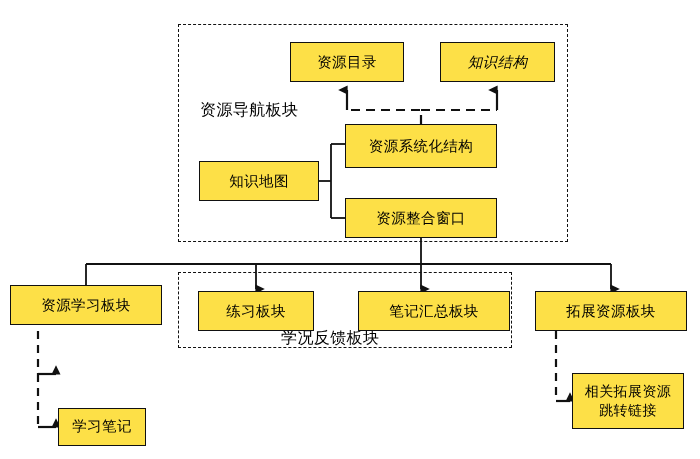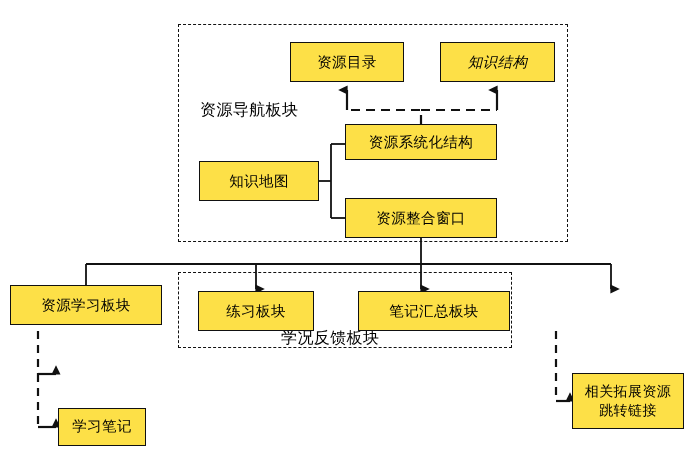--- a/index.html
+++ b/index.html
@@ -132,32 +132,33 @@
   <div class="group" style="left:178px; top:24px; width:390px; height:218px;"></div>
   <div class="group-label" style="left:200px; top:100px;">资源导航板块</div>
 
   <div class="group" style="left:178px; top:272px; width:334px; height:76px;"></div>
   <div class="group-label" style="left:281px; top:328px;">学况反馈板块</div>
 
   <div class="node" style="left:290px; top:42px; width:114px; height:40px;">资源目录</div>
 
   <div class="node" style="left:440px; top:42px; width:115px; height:40px;font-style:italic;">知识结构</div>
 
-  <div class="node" style="left:345px; top:124px; width:152px; height:36px;">资源系统化结构</div>
+  <div class="node" style="left:345px; top:124px; width:152px; height:44px;">资源系统化结构</div>
 
   <div class="node" style="left:199px; top:161px; width:120px; height:40px;">知识地图</div>
 
   <div class="node" style="left:345px; top:198px; width:152px; height:40px;">资源整合窗口</div>
 
   <div class="node" style="left:10px; top:285px; width:152px; height:40px;">资源学习板块</div>
 
   <div class="node" style="left:198px; top:291px; width:116px; height:40px;">练习板块</div>
 
   <div class="node" style="left:358px; top:291px; width:152px; height:40px;">笔记汇总板块</div>
 
+  <div class="node" style="left:535px; top:291px; width:152px; height:40px;">拓展资源板块</div>
 
 
   <div class="node" style="left:58px; top:408px; width:88px; height:38px;font-family:Liberation Mono, monospace;">学习笔记</div>
 
   <div class="node two-line" style="left:572px; top:373px; width:112px; height:56px; white-space:pre-line;">相关拓展资源
 跳转链接</div>
 
 </div>
 
 </body></html>

